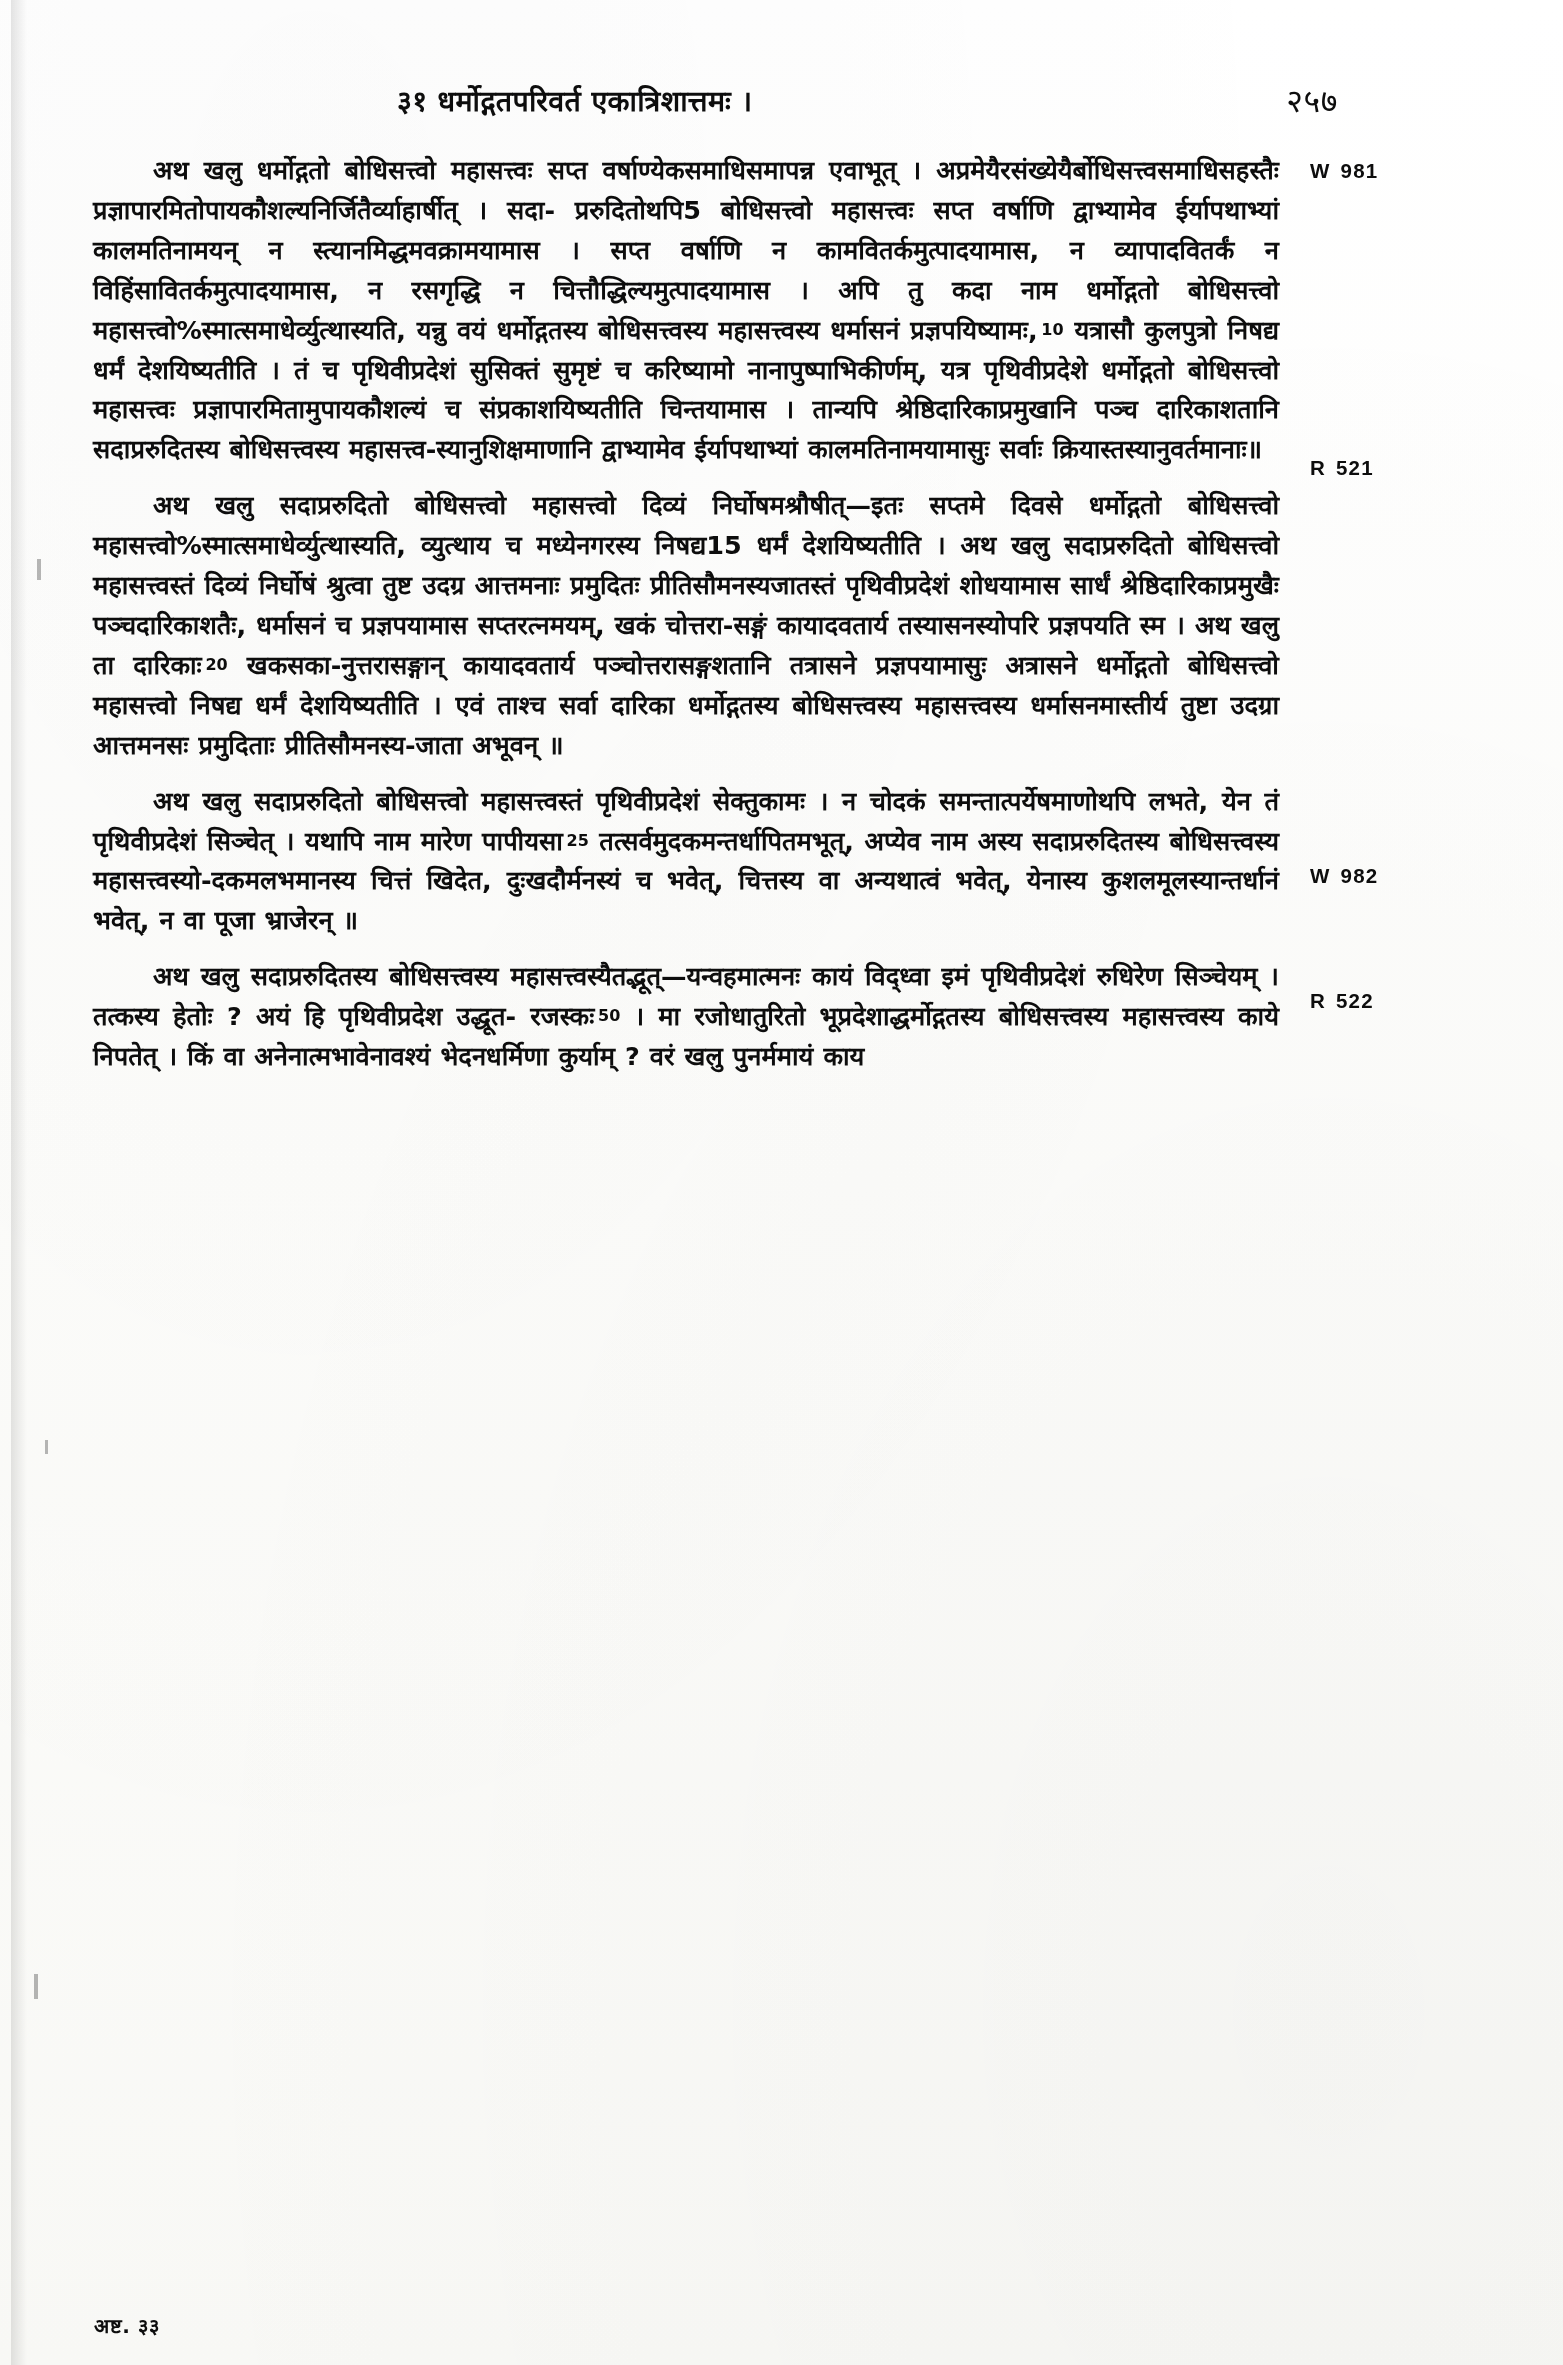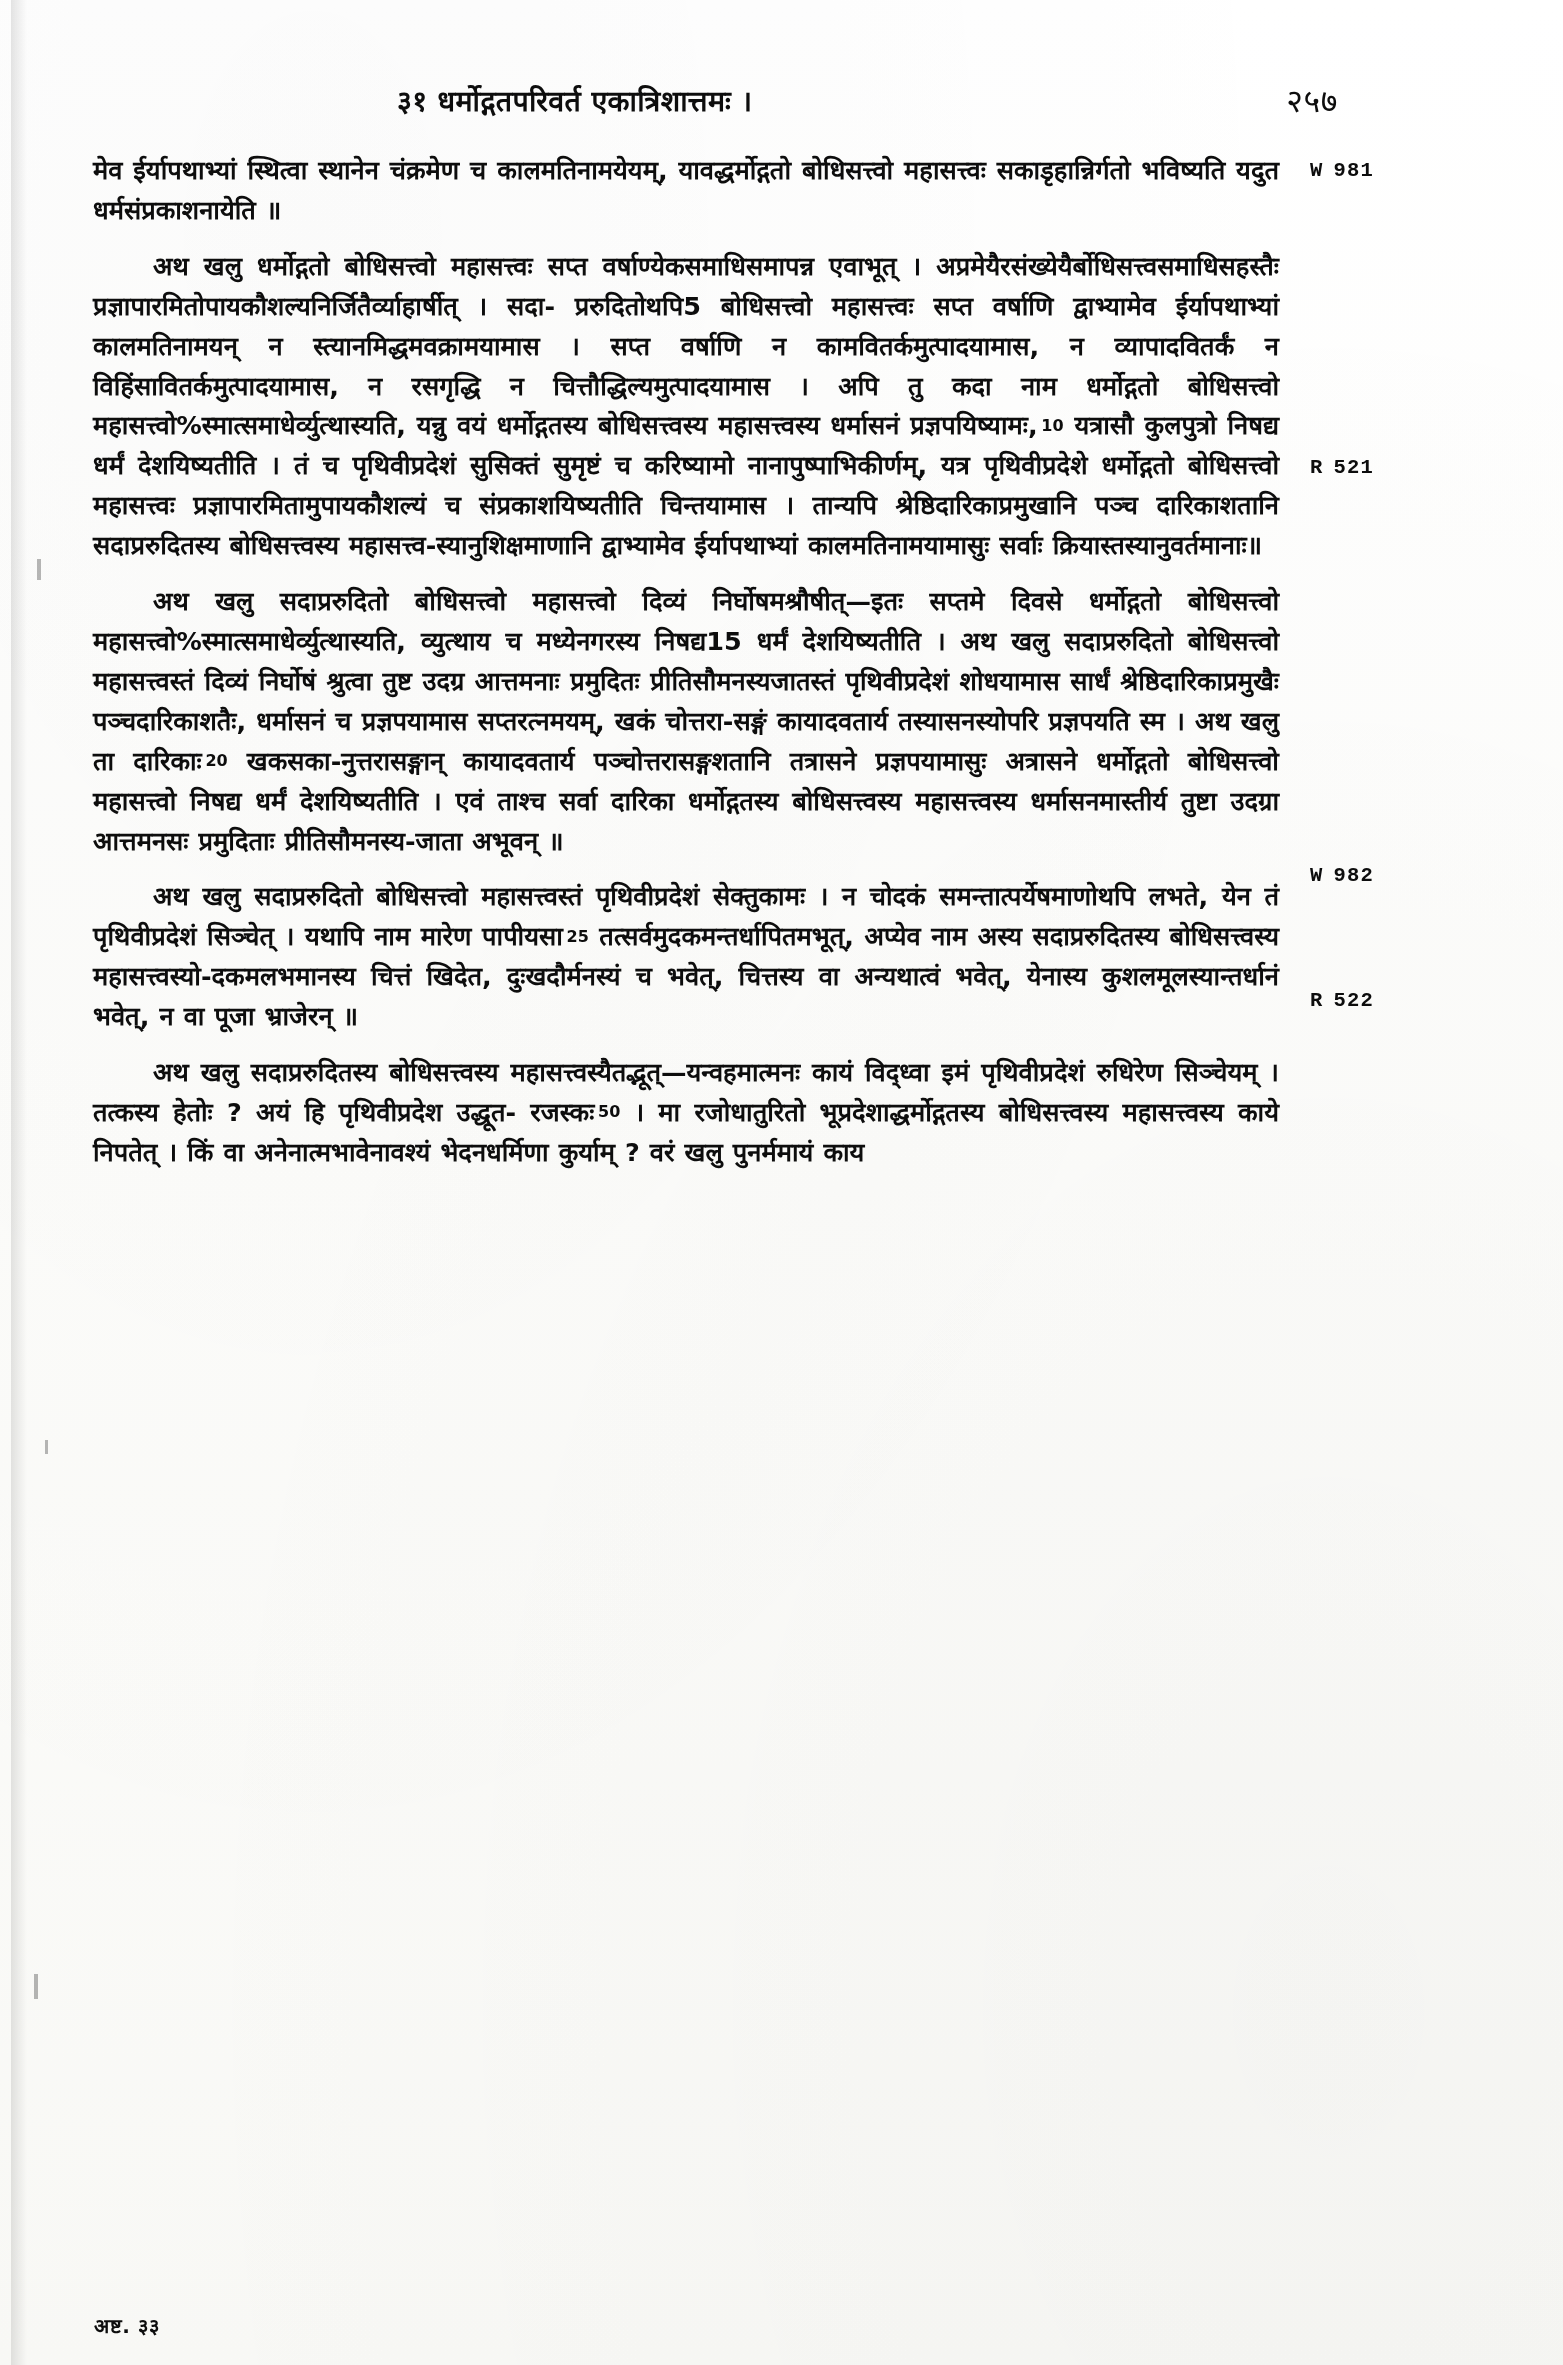--- a/index.html
+++ b/index.html
@@ -98,21 +98,21 @@
     top: 76px;
     width: 161px;
     height: 2111px;
   }
   .mnote {
     position: absolute;
     font-size: 20.5px;
     font-weight: 700;
     letter-spacing: 1.2px;
     white-space: nowrap;
-    font-family: Liberation Mono, monospace;
+    font-family: Liberation Sans, sans-serif;
   }
   .mnote .mn-sig {
     margin-right: 10px;
   }
   
   .footer-sig {
     position: absolute;
     left: 94px;
     bottom: 27px;
     font-size: 20px;
@@ -143,21 +143,20 @@
   <div class="scan-edge"></div>
 
   <div class="content">
 
     <div class="header">
       <div class="header-title">३१ धर्मोद्गतपरिवर्त एकात्रिशात्तमः ।</div>
       <div class="header-pageno">२५७</div>
     </div>
 
     <div class="body-col">
-      <p class="para">मेव ईर्यापथाभ्यां स्थित्वा स्थानेन चंक्रमेण च कालमतिनामयेयम्, यावद्धर्मोद्गतो बोधिसत्त्वो महासत्त्वः सकाडृहान्निर्गतो भविष्यति यदुत धर्मसंप्रकाशनायेति ॥</p>
       <p class="para indent">अथ खलु धर्मोद्गतो बोधिसत्त्वो महासत्त्वः सप्त वर्षाण्येकसमाधिसमापन्न एवाभूत् । अप्रमेयैरसंख्येयैर्बोधिसत्त्वसमाधिसहस्तैः प्रज्ञापारमितोपायकौशल्यनिर्जितैर्व्याहार्षीत् । सदा- प्ररुदितोथपि5 बोधिसत्त्वो महासत्त्वः सप्त वर्षाणि द्वाभ्यामेव ईर्यापथाभ्यां कालमतिनामयन् न स्त्यानमिद्धमवक्रामयामास । सप्त वर्षाणि न कामवितर्कमुत्पादयामास, न व्यापादवितर्कं न विहिंसावितर्कमुत्पादयामास, न रसगृद्धि न चित्तौद्धिल्यमुत्पादयामास । अपि तु कदा नाम धर्मोद्गतो बोधिसत्त्वो महासत्त्वो%स्मात्समाधेर्व्युत्थास्यति, यन्नु वयं धर्मोद्गतस्य बोधिसत्त्वस्य महासत्त्वस्य धर्मासनं प्रज्ञपयिष्यामः,<span class="lnum">10</span> यत्रासौ कुलपुत्रो निषद्य धर्मं देशयिष्यतीति । तं च पृथिवीप्रदेशं सुसिक्तं सुमृष्टं च करिष्यामो नानापुष्पाभिकीर्णम्, यत्र पृथिवीप्रदेशे धर्मोद्गतो बोधिसत्त्वो महासत्त्वः प्रज्ञापारमितामुपायकौशल्यं च संप्रकाशयिष्यतीति चिन्तयामास । तान्यपि श्रेष्ठिदारिकाप्रमुखानि पञ्च दारिकाशतानि सदाप्ररुदितस्य बोधिसत्त्वस्य महासत्त्व-स्यानुशिक्षमाणानि द्वाभ्यामेव ईर्यापथाभ्यां कालमतिनामयामासुः सर्वाः क्रियास्तस्यानुवर्तमानाः॥</p>
       <p class="para indent">अथ खलु सदाप्ररुदितो बोधिसत्त्वो महासत्त्वो दिव्यं निर्घोषमश्रौषीत्—इतः सप्तमे दिवसे धर्मोद्गतो बोधिसत्त्वो महासत्त्वो%स्मात्समाधेर्व्युत्थास्यति, व्युत्थाय च मध्येनगरस्य निषद्य15 धर्मं देशयिष्यतीति । अथ खलु सदाप्ररुदितो बोधिसत्त्वो महासत्त्वस्तं दिव्यं निर्घोषं श्रुत्वा तुष्ट उदग्र आत्तमनाः प्रमुदितः प्रीतिसौमनस्यजातस्तं पृथिवीप्रदेशं शोधयामास सार्धं श्रेष्ठिदारिकाप्रमुखैः पञ्चदारिकाशतैः, धर्मासनं च प्रज्ञपयामास सप्तरत्नमयम्, खकं चोत्तरा-सङ्गं कायादवतार्य तस्यासनस्योपरि प्रज्ञपयति स्म । अथ खलु ता दारिकाः<span class="lnum">20</span> खकसका-नुत्तरासङ्गान् कायादवतार्य पञ्चोत्तरासङ्गशतानि तत्रासने प्रज्ञपयामासुः अत्रासने धर्मोद्गतो बोधिसत्त्वो महासत्त्वो निषद्य धर्मं देशयिष्यतीति । एवं ताश्च सर्वा दारिका धर्मोद्गतस्य बोधिसत्त्वस्य महासत्त्वस्य धर्मासनमास्तीर्य तुष्टा उदग्रा आत्तमनसः प्रमुदिताः प्रीतिसौमनस्य-जाता अभूवन् ॥</p>
       <p class="para indent">अथ खलु सदाप्ररुदितो बोधिसत्त्वो महासत्त्वस्तं पृथिवीप्रदेशं सेक्तुकामः । न चोदकं समन्तात्पर्येषमाणोथपि लभते, येन तं पृथिवीप्रदेशं सिञ्चेत् । यथापि नाम मारेण पापीयसा<span class="lnum">25</span> तत्सर्वमुदकमन्तर्धापितमभूत्, अप्येव नाम अस्य सदाप्ररुदितस्य बोधिसत्त्वस्य महासत्त्वस्यो-दकमलभमानस्य चित्तं खिदेत, दुःखदौर्मनस्यं च भवेत्, चित्तस्य वा अन्यथात्वं भवेत्, येनास्य कुशलमूलस्यान्तर्धानं भवेत्, न वा पूजा भ्राजेरन् ॥</p>
       <p class="para indent">अथ खलु सदाप्ररुदितस्य बोधिसत्त्वस्य महासत्त्वस्यैतद्भूत्—यन्वहमात्मनः कायं विद्ध्वा इमं पृथिवीप्रदेशं रुधिरेण सिञ्चेयम् । तत्कस्य हेतोः ? अयं हि पृथिवीप्रदेश उद्धूत- रजस्कः<span class="lnum">50</span> । मा रजोधातुरितो भूप्रदेशाद्धर्मोद्गतस्य बोधिसत्त्वस्य महासत्त्वस्य काये निपतेत् । किं वा अनेनात्मभावेनावश्यं भेदनधर्मिणा कुर्याम् ? वरं खलु पुनर्ममायं काय</p>
     </div>
 
     <div class="margin-notes">
       <div class="mnote" style="top:7.5px">
         <span class="mn-sig">W</span><span>981</span>
       </div>

